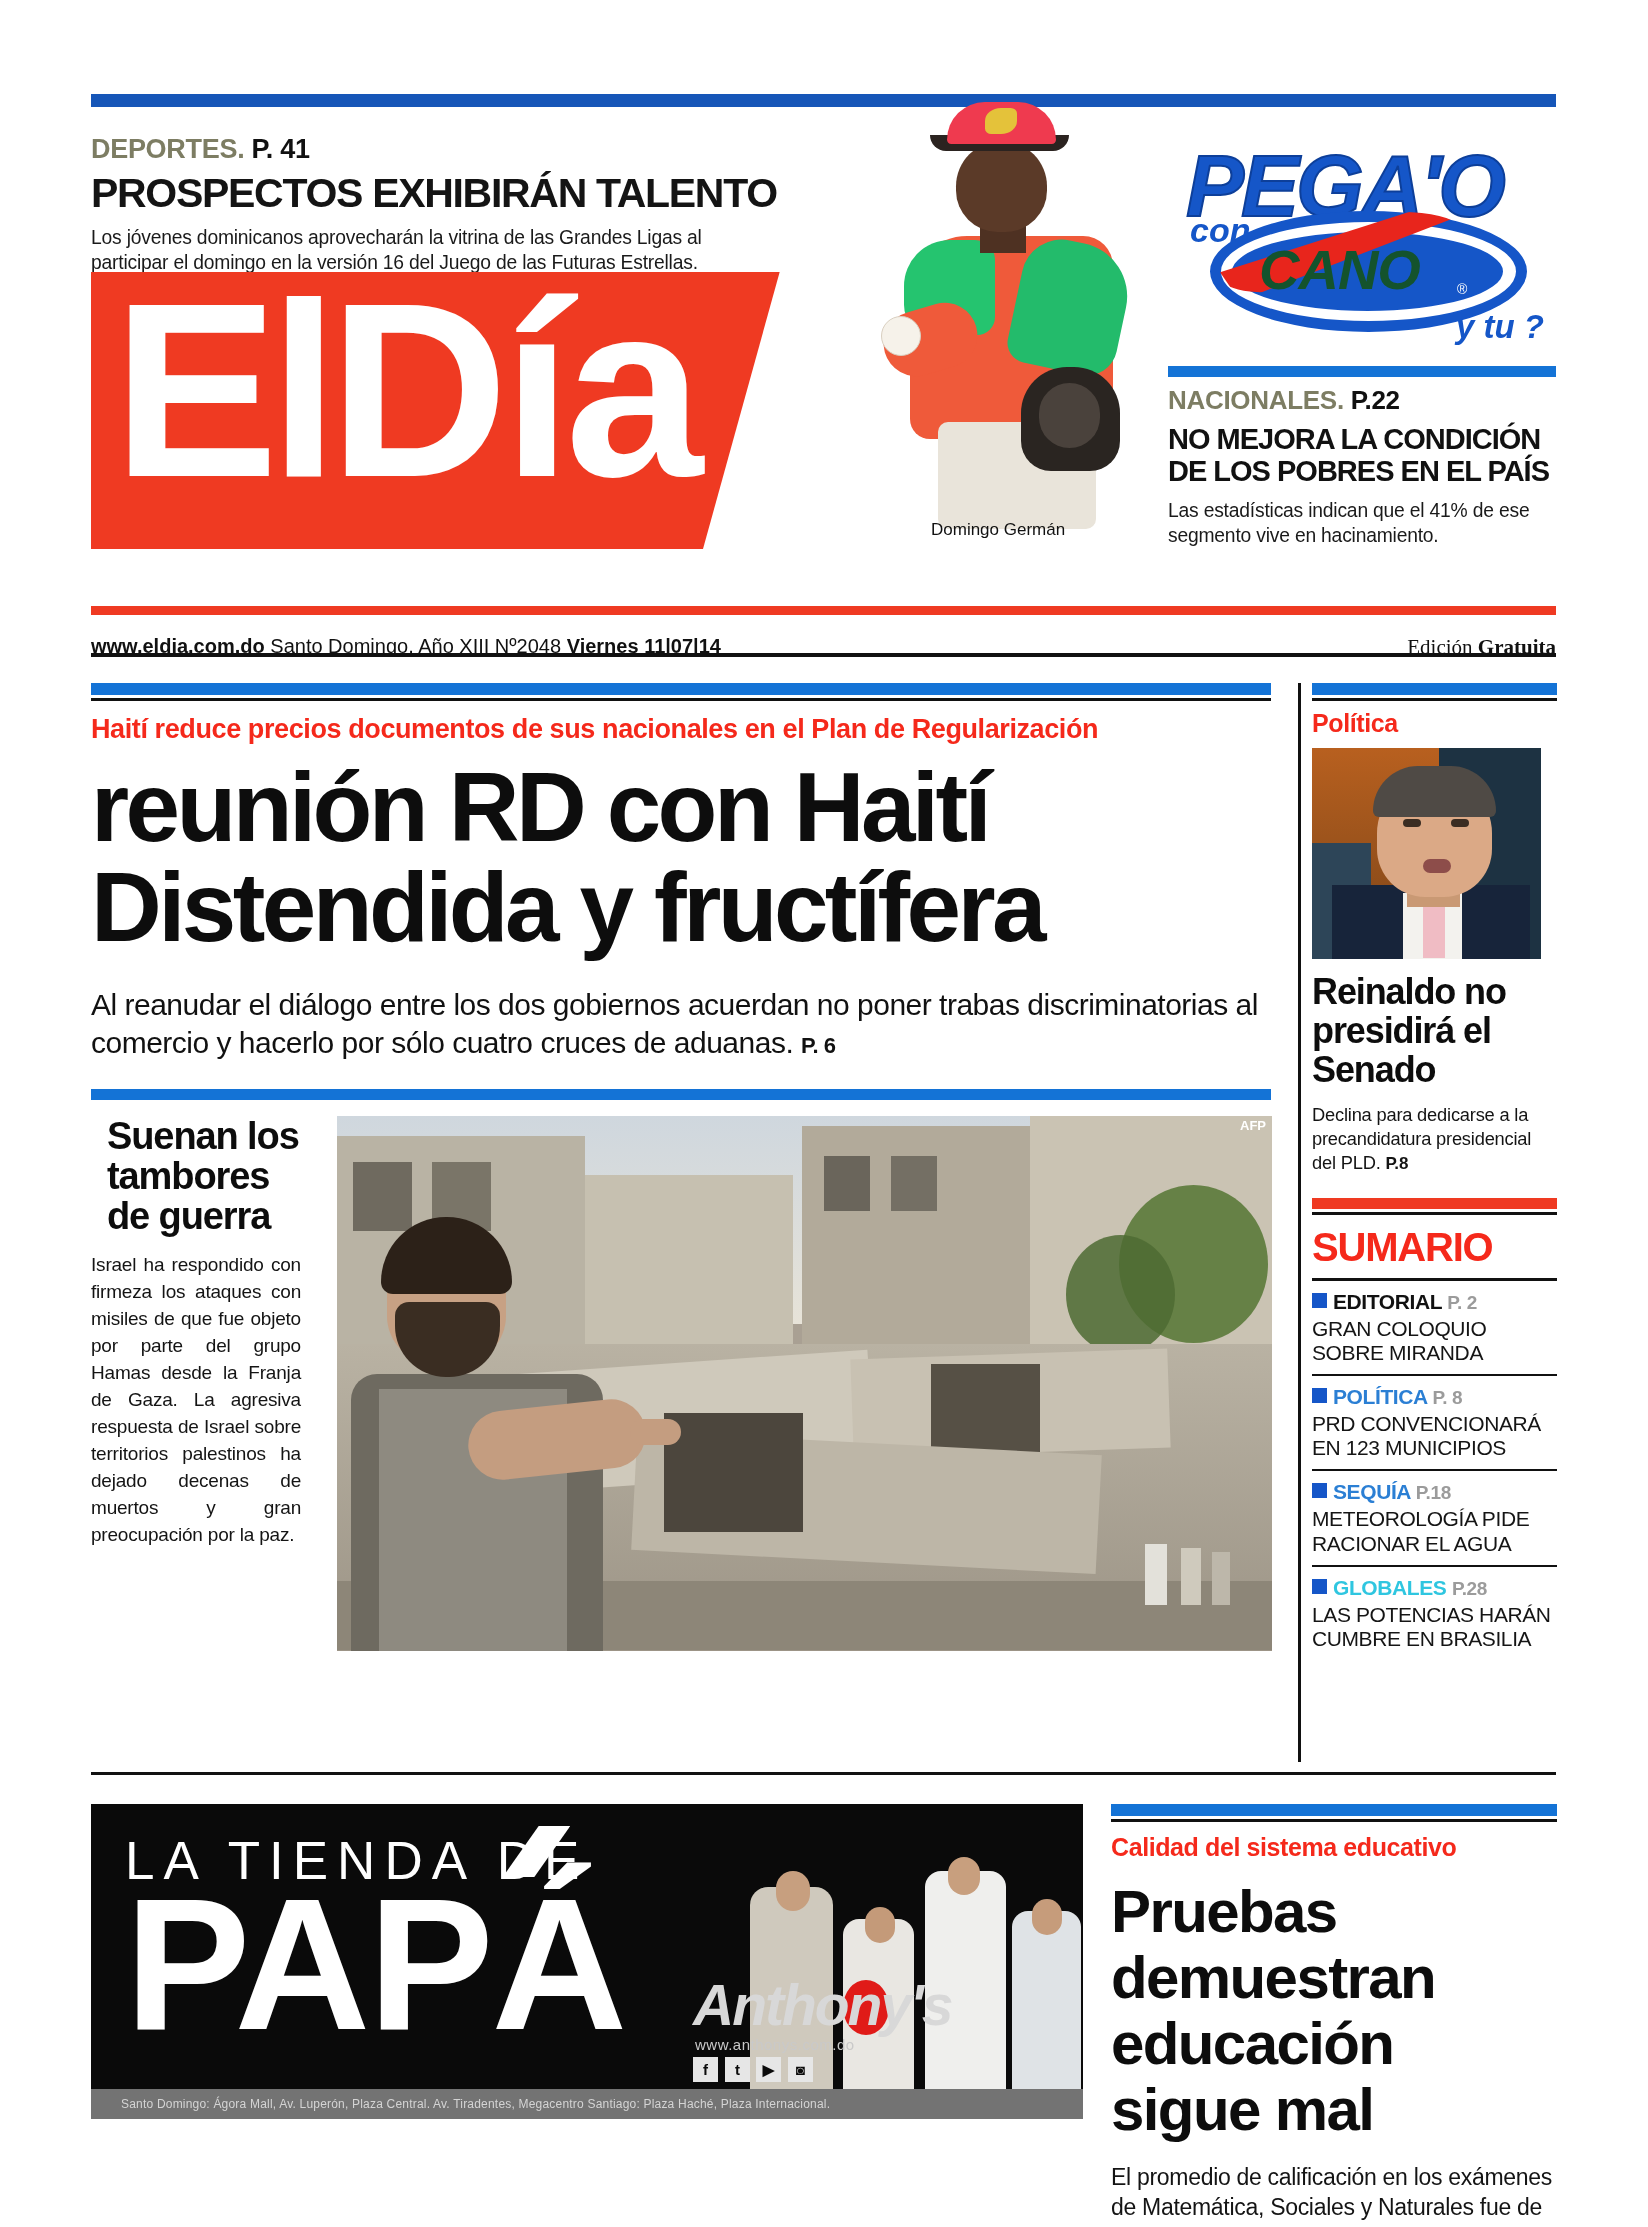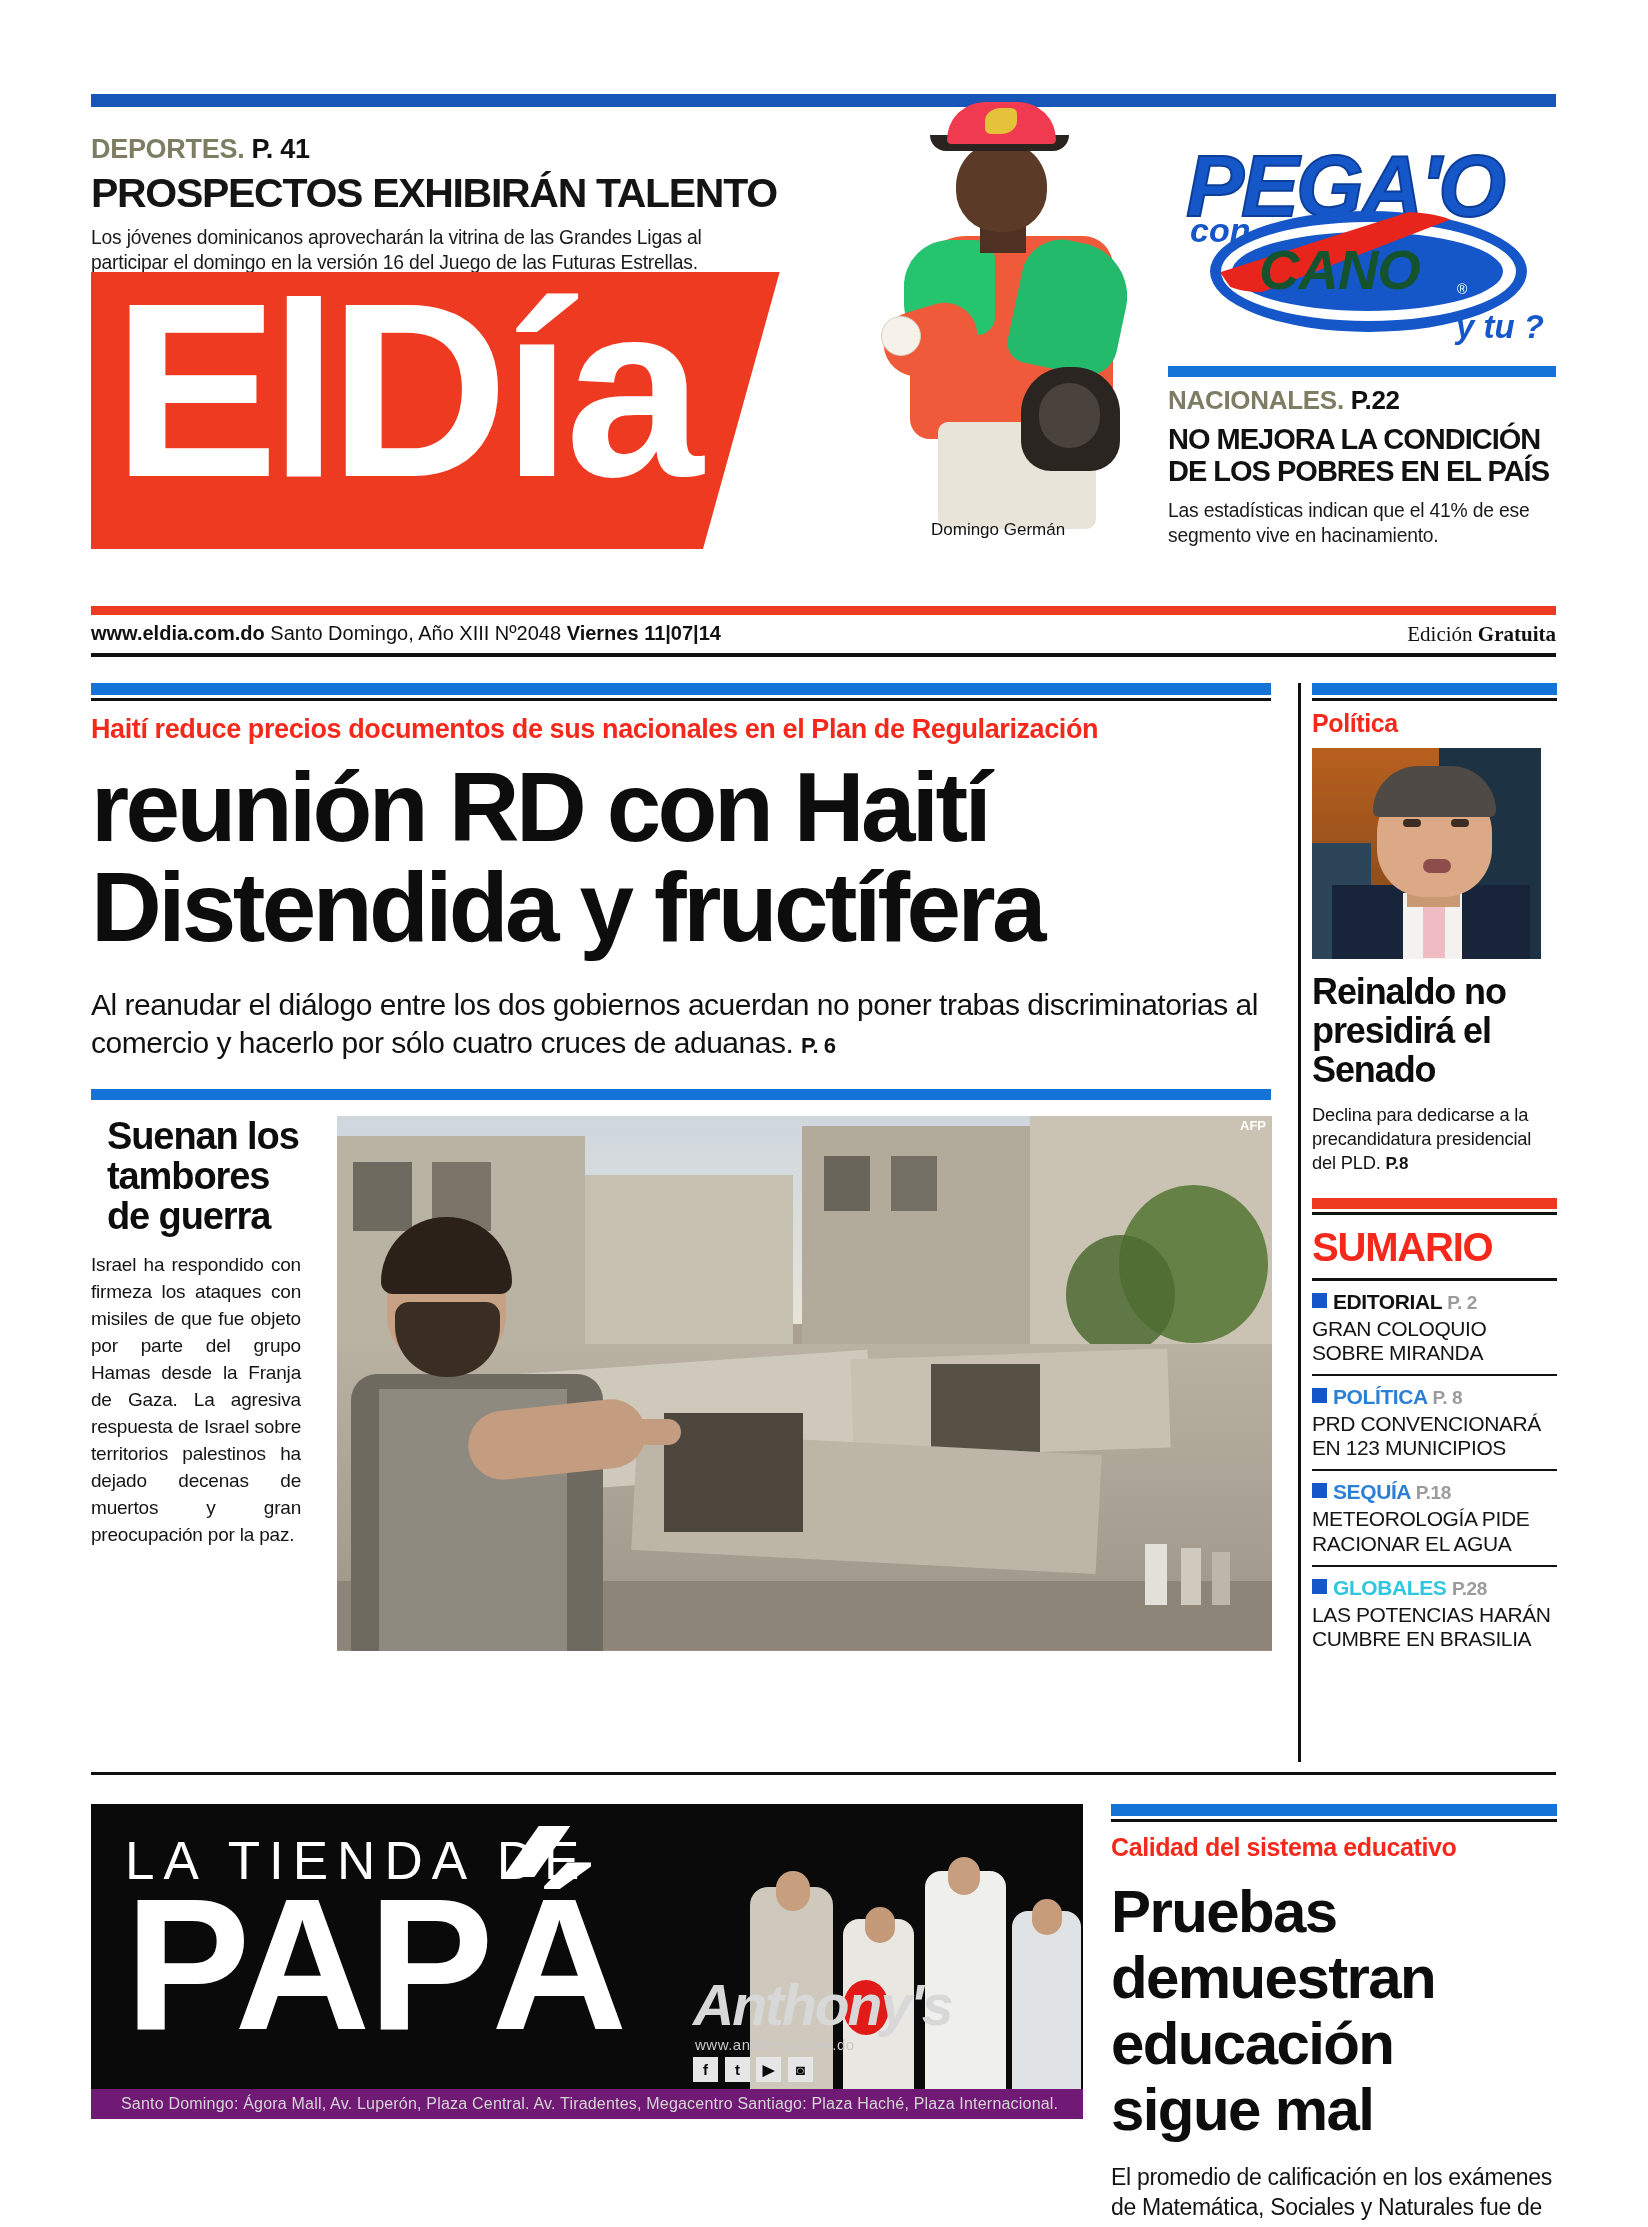--- a/index.html
+++ b/index.html
@@ -119,21 +119,21 @@
   #nac-kicker .sec { color: #7d7d63; }
   #nac-kicker .pg  { color: #111; }
   #nac-headline {
     margin-top: 7px; font-size: 29px; font-weight: bold; color: #111;
     line-height: 1.12; letter-spacing: -1px;
   }
   #nac-sub { margin-top: 10px; font-size: 19.3px; color: #1a1a1a; line-height: 1.3; letter-spacing: -0.2px; }
 
   
   #info-red-rule { position: absolute; left: 91px; top: 606px; width: 1465px; height: 9px; }
-  #info-bar { position: absolute; left: 91px; top: 622px; width: 1465px; height: 32px; }
+  #info-bar { position: absolute; left: 91px; top: 635px; width: 1465px; height: 32px; }
   #info-left { position: absolute; left: 0; top: 0; font-size: 20px; color: #111; white-space: nowrap; }
   #info-left .site { font-weight: bold; }
   #info-left .place { font-weight: normal; }
   #info-left .date { font-weight: bold; }
   #info-right { position: absolute; right: 0; top: 0; font-size: 21px; color: #111; font-family: Liberation Serif, serif; }
   #info-right .b { font-weight: bold; }
   #info-black-rule { position: absolute; left: 91px; top: 653px; width: 1465px; height: 4px; background:#111; }
 
   
   #main-left { position: absolute; left: 91px; top: 683px; width: 1180px; }
@@ -288,22 +288,22 @@
   .ad-person { position: absolute; bottom: 24px; }
   #ap1 { left: 659px; width: 83px; height: 208px; background:#cfc9bd; border-radius: 18px 18px 0 0; }
   #ap1h{ left: 685px; bottom: 208px; width: 34px; height: 40px; background:#c79f7f; border-radius: 17px; }
   #ap2 { left: 752px; width: 71px; height: 176px; background:#e9e7e2; border-radius: 16px 16px 0 0; }
   #ap2h{ left: 774px; bottom: 176px; width: 30px; height: 36px; background:#c49a79; border-radius: 15px; }
   #ap3 { left: 834px; width: 81px; height: 224px; background:#efefed; border-radius: 16px 16px 0 0; }
   #ap3h{ left: 857px; bottom: 224px; width: 32px; height: 38px; background:#c89f7e; border-radius: 16px; }
   #ap4 { left: 921px; width: 69px; height: 184px; background:#dfe3e6; border-radius: 16px 16px 0 0; }
   #ap4h{ left: 941px; bottom: 184px; width: 30px; height: 36px; background:#c69c7b; border-radius: 15px; }
   #ad-footer {
-    position: absolute; left: 0; bottom: 0; width: 992px; height: 30px; background:#701a75;
-    color: #d4d4d4; font-size: 16px; line-height: 30px; padding-left: 30px; letter-spacing: 0.2px;
+    position: absolute; left: 0; bottom: 0; width: 992px; height: 30px; background:#737373;
+    color: #d4d4d4; font-size: 12px; line-height: 30px; padding-left: 30px; letter-spacing: 0.2px;
   }
 
   #edu-block { position: absolute; left: 1111px; top: 1804px; width: 446px; }
   #edu-blue-rule { width: 446px; height: 12px; }
   #edu-black-rule { width: 446px; height: 3px; background:#111; margin-top: 3px; }
   #edu-kicker { margin-top: 11px; font-size: 25px; font-weight: bold; color: #f5291b; letter-spacing: -0.4px; }
   #edu-headline {
     margin-top: 17px; font-size: 60px; font-weight: bold; color: #0d0d0d;
     line-height: 1.1; letter-spacing: -1.6px;
   }

